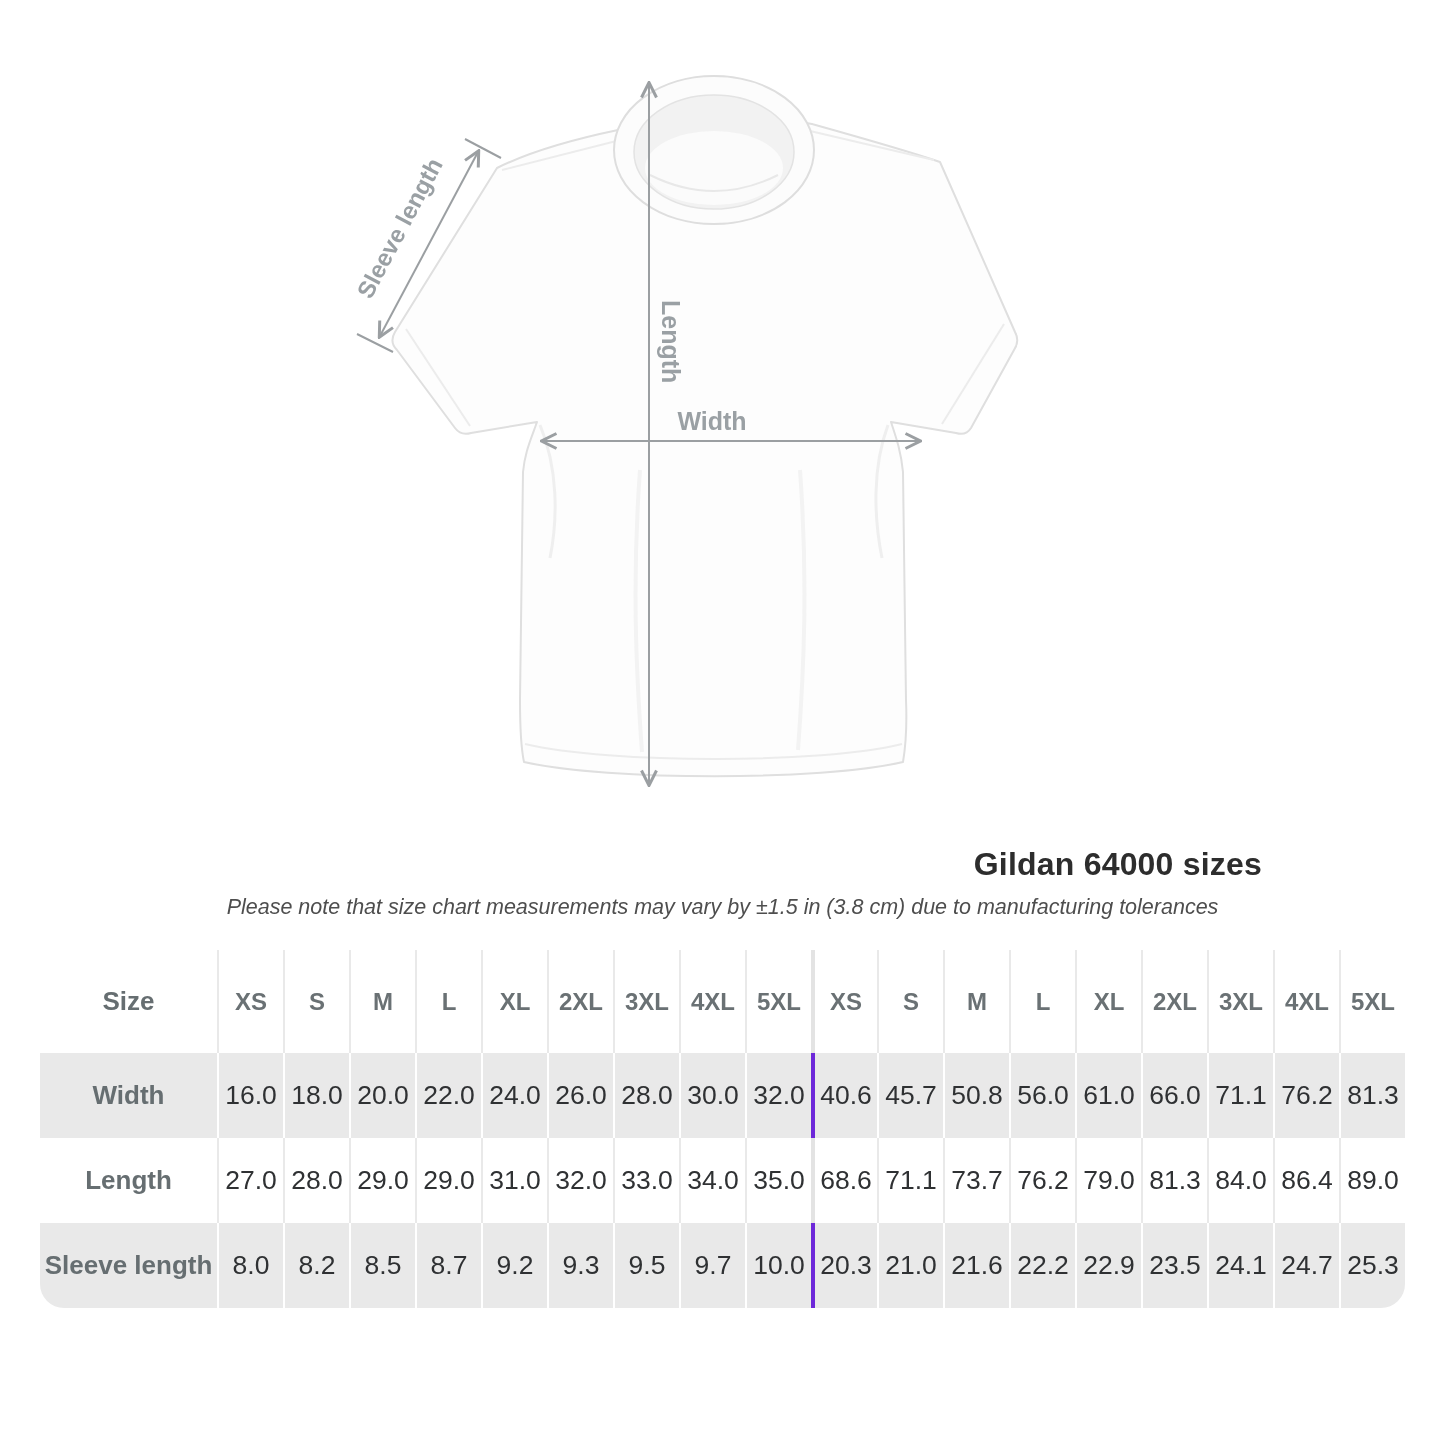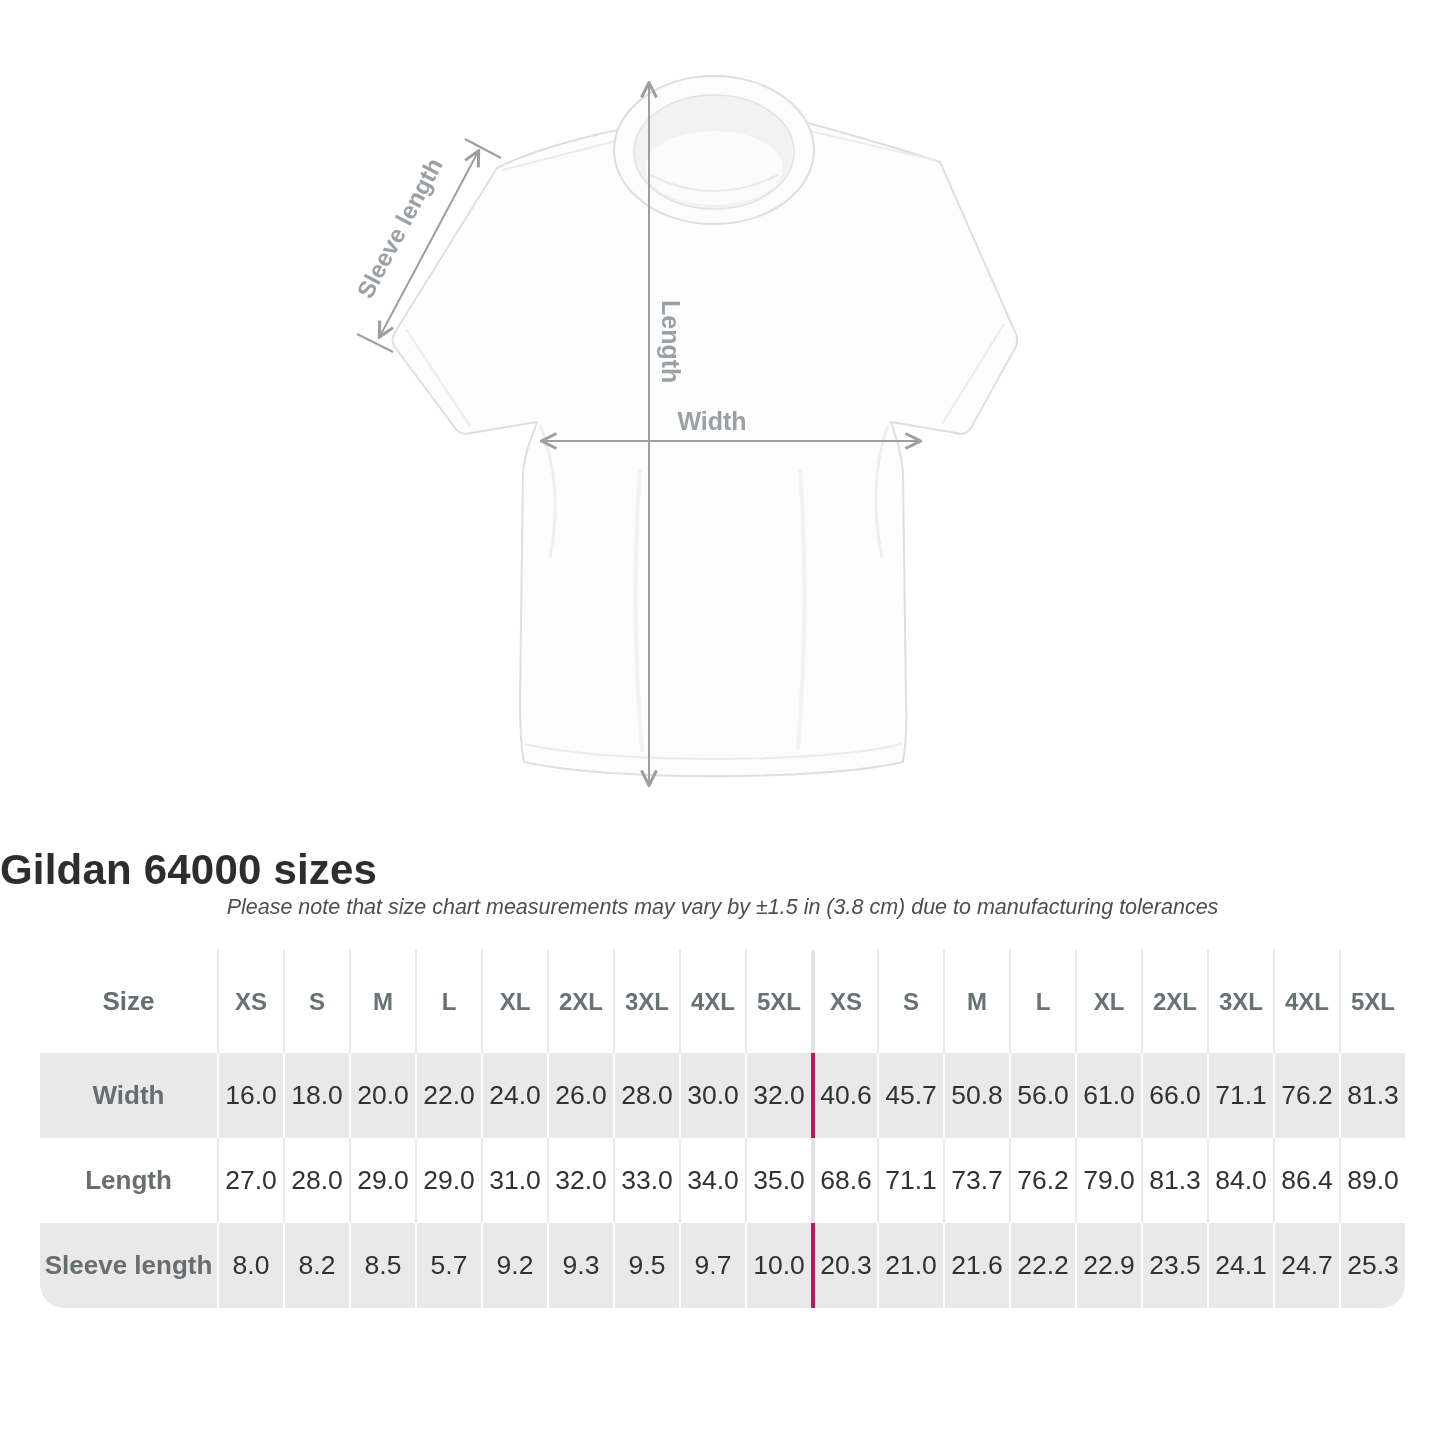--- a/index.html
+++ b/index.html
@@ -3,22 +3,22 @@
 <meta charset="utf-8">
 <style>
   html,body{margin:0;padding:0;background:#ffffff;}
   body{width:1445px;height:1445px;position:relative;overflow:hidden;
        font-family:"Liberation Sans",sans-serif;}
 
   
   .diagram{position:absolute;left:0;top:0;width:1445px;height:820px;}
 
   
-  .title{position:absolute;left:0;top:846px;width:1262px;text-align:left;
-         font-size:42px;font-weight:bold;color:#2d2d2d;letter-spacing:.2px;}
+  .title{position:absolute;left:0;top:846px;width:1262px;text-align:right;
+         font-size:32px;font-weight:bold;color:#2d2d2d;letter-spacing:.2px;}
   .subtitle{position:absolute;left:0;top:895px;width:1445px;text-align:center;
          font-size:21.5px;font-style:italic;color:#4e4e4e;}
 
   
   .table-wrap{position:absolute;left:40px;top:950px;width:1365px;
               border-radius:24px;overflow:hidden;}
   table.size-table{width:100%;border-collapse:separate;border-spacing:0;
               table-layout:fixed;}
   .size-table td{text-align:center;vertical-align:middle;padding:0;}
 
@@ -28,21 +28,21 @@
 
   tr.head td{height:103px;background:#ffffff;}
   tr.head td.sz{font-weight:bold;color:#6a7174;font-size:24px;
                 border-left:2px solid #e9e9e9;margin-left:28px;}
   tr.head td.metric-start{border-left:4px solid #e3e3e3;}
 
   td.lbl{font-weight:bold;color:#666e71;font-size:26px;border-left:none;}
 
   tr.r-gray td{height:85px;background:#e9e9e9;}
   tr.r-gray td.val{border-left:2px solid #ffffff;margin-top:8px;}
-  tr.r-gray td.metric-start{border-left:4px solid #be185d;}
+  tr.r-gray td.metric-start{border-left:4px solid #6d28d9;}
 
   tr.r-white td{height:85px;background:#ffffff;}
   tr.r-white td.val{border-left:2px solid #e9e9e9;margin-left:44px;}
   tr.r-white td.metric-start{border-left:4px solid #e3e3e3;}
 
   td.val{color:#2f3133;font-size:26.5px;font-weight:normal;}
 </style>
 </head>
 <body>
 
@@ -178,21 +178,21 @@
     <td class="val">84.0</td>
     <td class="val">86.4</td>
     <td class="val">89.0</td>
   </tr>
 
   <tr class="r-gray">
     <td class="lbl">Sleeve length</td>
     <td class="val">8.0</td>
     <td class="val">8.2</td>
     <td class="val">8.5</td>
-    <td class="val">5.7</td>
+    <td class="val">8.7</td>
     <td class="val">9.2</td>
     <td class="val">9.3</td>
     <td class="val">9.5</td>
     <td class="val">9.7</td>
     <td class="val">10.0</td>
     <td class="val metric-start">20.3</td>
     <td class="val">21.0</td>
     <td class="val">21.6</td>
     <td class="val">22.2</td>
     <td class="val">22.9</td>

